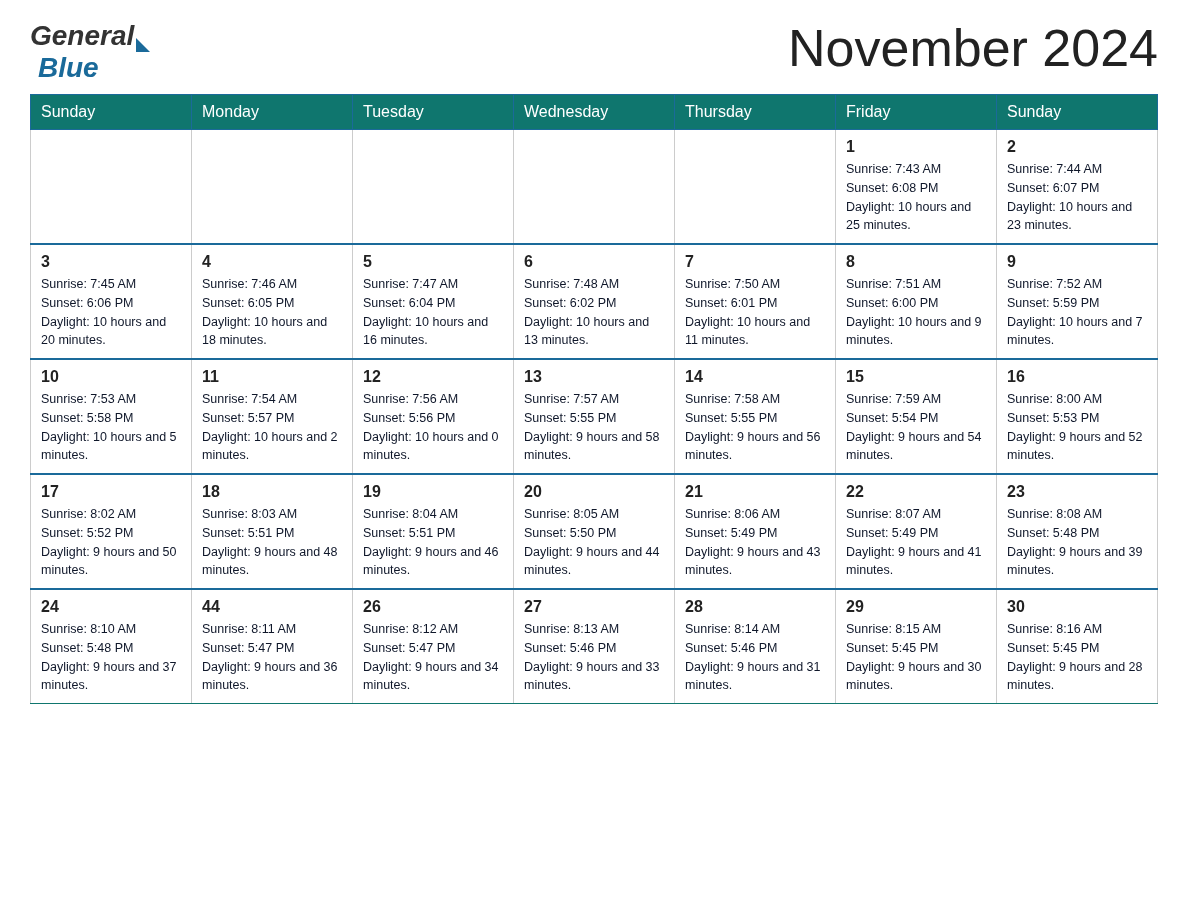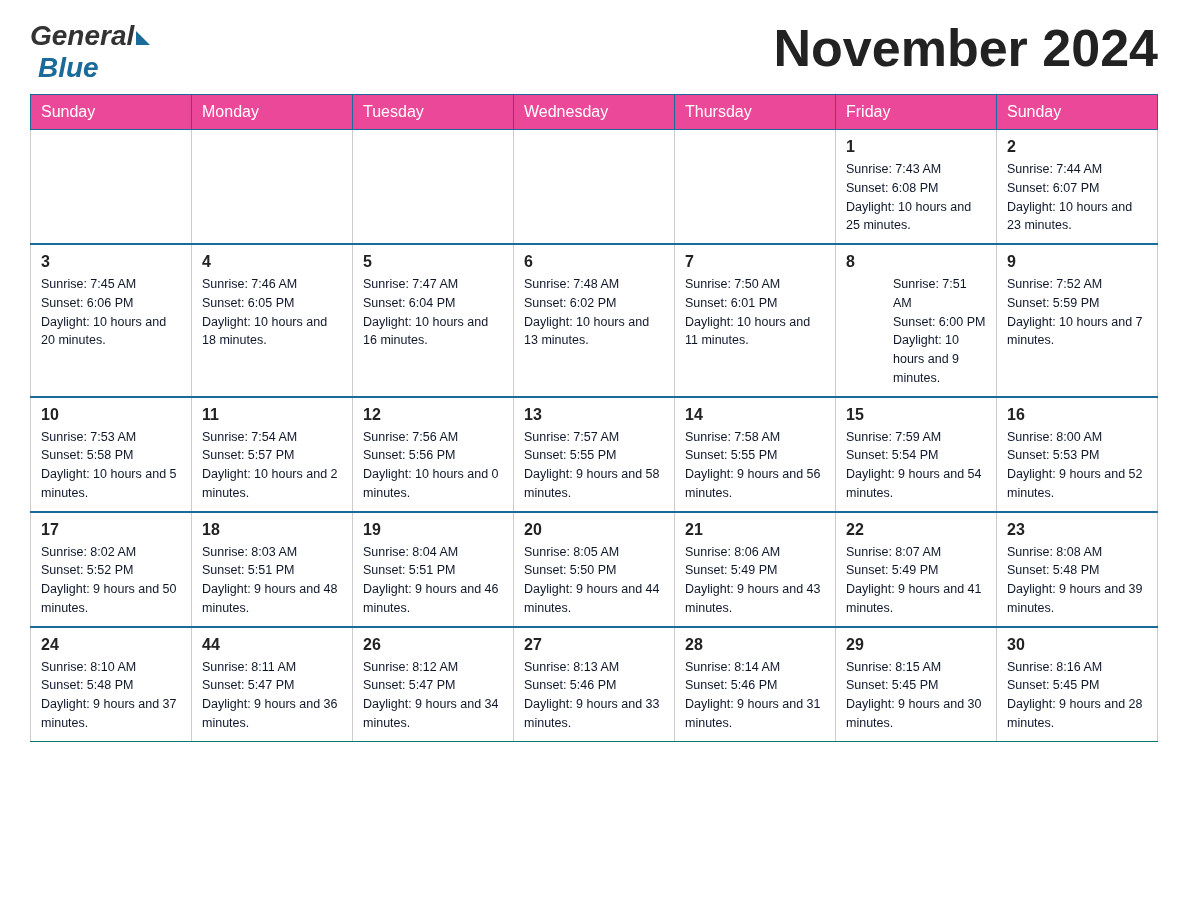--- a/index.html
+++ b/index.html
@@ -16,21 +16,21 @@
       align-items: flex-start;
       margin-bottom: 10px;
     }
     .logo {
       display: flex;
       flex-direction: column;
       align-items: flex-start;
     }
     .logo-top {
       display: flex;
-      align-items: center;
+      align-items: flex-end;
     }
     .logo-general {
       font-size: 28px;
       font-weight: bold;
       color: #333;
       font-style: italic;
     }
     .logo-arrow {
       width: 0;
       height: 0;
@@ -45,36 +45,36 @@
       font-weight: bold;
       color: #1a6a9a;
       font-style: italic;
       margin-left: 4px;
     }
     .title-section {
       text-align: right;
     }
     .month-title {
       font-size: 52px;
-      font-weight: bold;
+      font-weight: normal;
       color: #222;
       line-height: 1.1;
     }
     .location-title {
       font-size: 22px;
       color: #444;
       margin-top: 4px;
     }
     .calendar {
       width: 100%;
       border-collapse: collapse;
       margin-top: 10px;
     }
     .calendar th {
-      background-color: #ec4899;
+      background-color: #0f766e;
       color: #fff;
       padding: 8px 10px;
       font-size: 16px;
       font-weight: normal;
       text-align: left;
       border: 1px solid #1a6a9a;
     }
     .calendar td {
       vertical-align: top;
       padding: 8px 10px;
@@ -183,21 +183,21 @@
 Daylight: 10 hours and 13 minutes.</div>
         </td>
         <td>
           <span class="day-number">7</span>
           <div class="day-info" style="white-space: pre-line;">Sunrise: 7:50 AM
 Sunset: 6:01 PM
 Daylight: 10 hours and 11 minutes.</div>
         </td>
         <td>
           <span class="day-number">8</span>
-          <div class="day-info" style="white-space: pre-line; margin-left: 47px;">Sunrise: 7:51 AM
+          <div class="day-info" style="white-space: pre-line;">Sunrise: 7:51 AM
 Sunset: 6:00 PM
 Daylight: 10 hours and 9 minutes.</div>
         </td>
         <td>
           <span class="day-number">9</span>
           <div class="day-info" style="white-space: pre-line;">Sunrise: 7:52 AM
 Sunset: 5:59 PM
 Daylight: 10 hours and 7 minutes.</div>
         </td>
       </tr>

